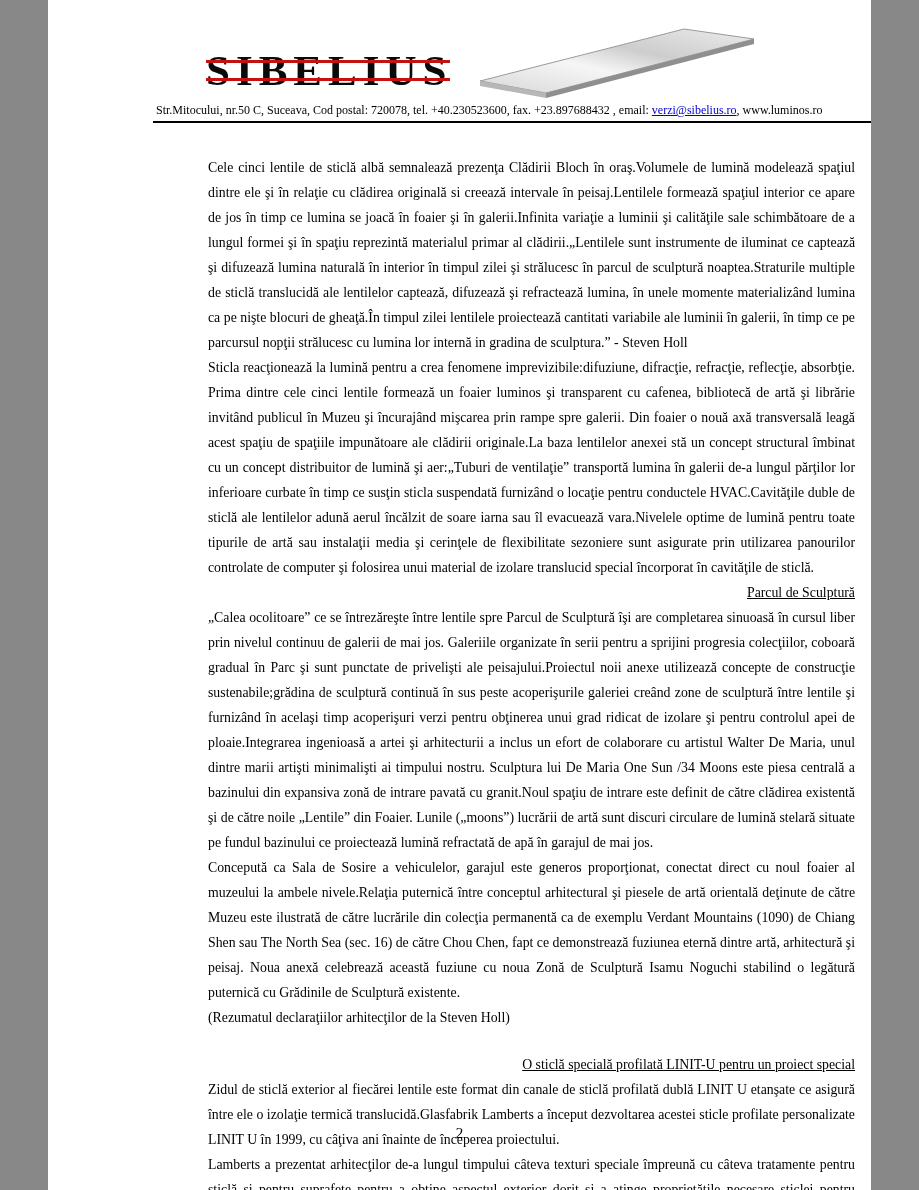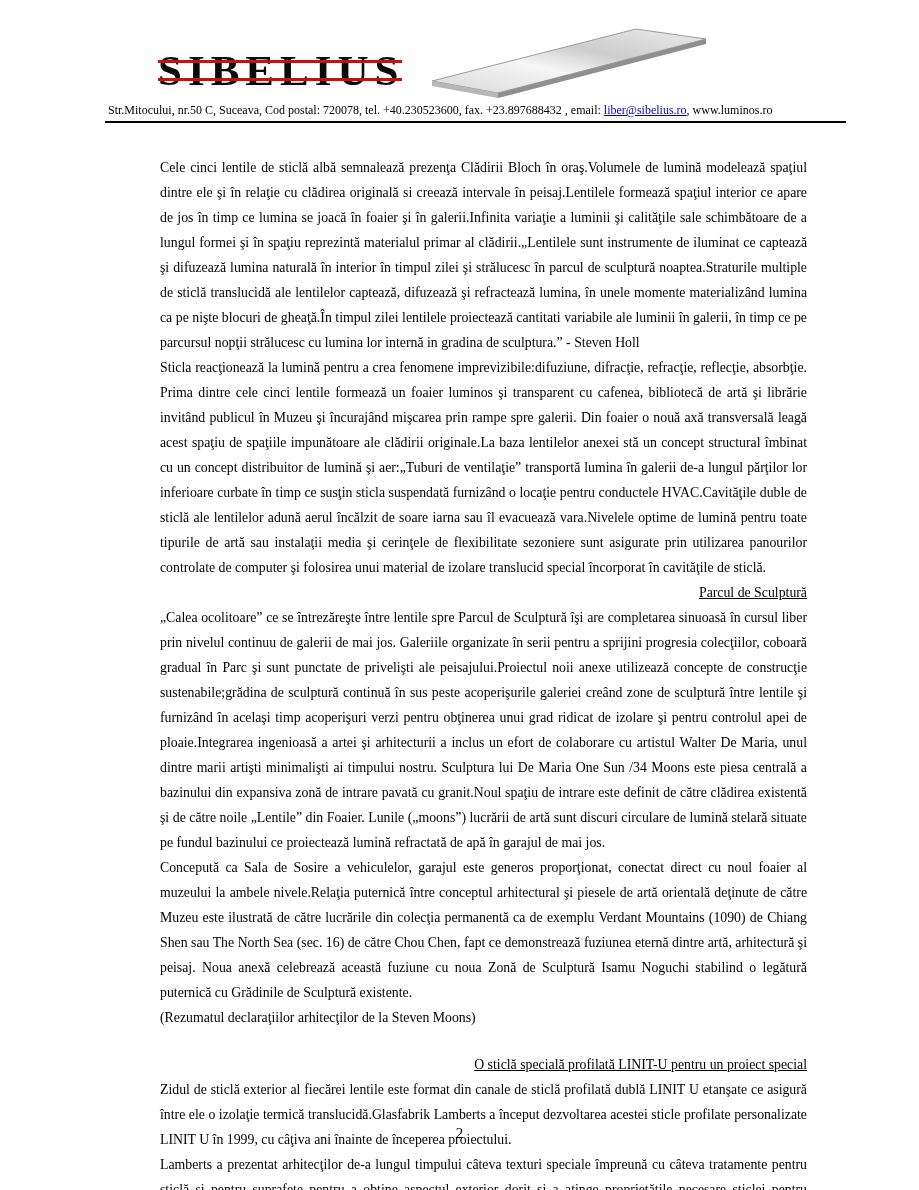--- a/index.html
+++ b/index.html
@@ -1,18 +1,18 @@
 <!DOCTYPE html>
 <html><head>
 <meta charset="utf-8">
 <style>
   html,body { margin:0; padding:0; background:#888; }
   .page {
     position: relative;
-    width: 919px;
+    width: 823px;
     height: 1190px;
     margin: 0 auto;
     background: #ffffff;
     font-family: "Liberation Serif", serif;
     color: #000;
     overflow: hidden;
   }
 
   
   .logo {
@@ -121,32 +121,32 @@
         <stop offset="0.62" stop-color="#cdcdcd"></stop>
         <stop offset="1" stop-color="#ececec"></stop>
       </linearGradient>
     </defs>
     <polygon points="2,56 206,4 276,14 68,68" fill="url(#pg)" stroke="#9a9a9a" stroke-width="1"></polygon>
     <polygon points="68,68 276,14 276,19 68,73" fill="#8f8f8f"></polygon>
     <polygon points="2,56 68,68 68,73 2,61" fill="#b7b7b7"></polygon>
   </svg>
 
   <div class="address-line">
-    <span>Str.Mitocului, nr.50 C, Suceava, Cod postal: 720078, tel. +40.230523600, fax. +23.897688432 , email: </span><a class="email-link">liber@sibelius.ro</a><span>, </span><span>www.luminos.ro</span>
+    <span>Str.Mitocului, nr.50 C, Suceava, Cod postal: 720078, tel. +40.230523600, fax. +23.897688432 , email: </span><a class="email-link">verzi@sibelius.ro</a><span>, </span><span>www.luminos.ro</span>
   </div>
 
   <div class="header-divider"></div>
 
   <div class="body-text">
     <p>Cele cinci lentile de sticlă albă semnalează prezenţa Clădirii Bloch în oraş.Volumele de lumină modelează spaţiul dintre ele şi în relaţie cu clădirea originală si creează intervale în peisaj.Lentilele formează spaţiul interior ce apare de jos în timp ce lumina se joacă în foaier şi în galerii.Infinita variaţie a luminii şi calităţile sale schimbătoare de a lungul formei şi în spaţiu reprezintă materialul primar al clădirii.„Lentilele sunt instrumente de iluminat ce captează şi difuzează lumina naturală în interior în timpul zilei şi strălucesc în parcul de sculptură noaptea.Straturile multiple de sticlă translucidă ale lentilelor captează, difuzează şi refractează  lumina, în unele momente materializând lumina ca pe nişte blocuri de gheaţă.În timpul zilei lentilele proiectează cantitati variabile ale luminii în galerii, în timp ce pe parcursul nopţii strălucesc cu lumina lor internă in gradina de sculptura.” - Steven Holl</p>
     <p>Sticla reacţionează la lumină pentru a crea fenomene imprevizibile:difuziune, difracţie, refracţie, reflecţie, absorbţie. Prima dintre cele cinci lentile formează un foaier luminos şi transparent cu cafenea, bibliotecă de artă şi librărie invitând publicul în Muzeu şi încurajând mişcarea prin rampe spre galerii. Din foaier o nouă axă transversală leagă acest spaţiu de spaţiile impunătoare ale clădirii originale.La baza lentilelor anexei stă un concept structural îmbinat cu un concept distribuitor de lumină şi aer:„Tuburi de ventilaţie” transportă lumina în galerii de-a lungul părţilor lor inferioare curbate în timp ce susţin sticla suspendată furnizând o locaţie pentru conductele HVAC.Cavităţile duble de sticlă ale lentilelor adună aerul încălzit de soare iarna sau îl evacuează vara.Nivelele optime de lumină pentru toate tipurile de artă sau instalaţii media şi cerinţele de flexibilitate sezoniere sunt asigurate prin utilizarea panourilor controlate de computer şi folosirea unui material de izolare translucid special încorporat în cavităţile de sticlă.</p>
     <p class="section-heading">Parcul de Sculptură</p>
     <p>„Calea ocolitoare” ce se întrezăreşte între lentile spre Parcul de Sculptură  îşi are completarea sinuoasă în cursul liber prin nivelul continuu de galerii de mai jos. Galeriile organizate în serii pentru a sprijini progresia colecţiilor, coboară gradual în Parc şi sunt punctate de privelişti ale peisajului.Proiectul noii anexe utilizează concepte de construcţie sustenabile;grădina de sculptură continuă în sus peste acoperişurile galeriei creând zone de sculptură între lentile şi furnizând în acelaşi timp acoperişuri verzi  pentru obţinerea unui grad ridicat de izolare şi pentru controlul apei de ploaie.Integrarea ingenioasă a artei şi arhitecturii a inclus un efort de colaborare cu artistul Walter De Maria, unul dintre marii artişti minimalişti ai timpului nostru. Sculptura lui De Maria One Sun /34 Moons este piesa centrală a bazinului din expansiva zonă de intrare pavată cu granit.Noul spaţiu de intrare este definit de către clădirea existentă şi de către noile „Lentile” din Foaier. Lunile („moons”) lucrării de artă sunt discuri circulare de lumină stelară situate pe fundul bazinului ce proiectează lumină refractată de apă în garajul de mai jos.</p>
     <p>Concepută ca Sala de Sosire a vehiculelor, garajul este generos proporţionat, conectat direct cu noul foaier al muzeului la ambele nivele.Relaţia puternică între conceptul arhitectural şi piesele de artă orientală deţinute de către Muzeu   este ilustrată de către lucrările din colecţia permanentă ca de exemplu Verdant Mountains (1090) de Chiang  Shen sau The North Sea (sec. 16) de către Chou Chen, fapt ce demonstrează fuziunea eternă dintre artă, arhitectură şi peisaj. Noua anexă celebrează această fuziune cu noua Zonă de Sculptură Isamu Noguchi stabilind o legătură puternică cu Grădinile de Sculptură  existente.</p>
-    <p>(Rezumatul declaraţiilor  arhitecţilor de la Steven Moons)</p>
+    <p>(Rezumatul declaraţiilor  arhitecţilor de la Steven Holl)</p>
     <p class="section-heading heading-gap">O sticlă  specială profilată LINIT-U pentru un proiect special</p>
     <p>Zidul de sticlă exterior al fiecărei lentile este format din canale de sticlă profilată dublă LINIT U etanşate ce asigură între ele o izolaţie termică translucidă.Glasfabrik Lamberts a început dezvoltarea acestei sticle profilate personalizate LINIT U în 1999, cu câţiva ani înainte de începerea proiectului.</p>
     <p>Lamberts a prezentat arhitecţilor de-a lungul timpului câteva texturi speciale  împreună cu câteva tratamente pentru sticlă şi pentru suprafeţe pentru a obţine aspectul exterior dorit şi a atinge proprietăţile necesare sticlei pentru iluminatul din timpul zilei în   spaţiile interioare.După experimentare, designerii au ales o combinaţie a texturii speciale „solar” Lamberts LINIT, o textură prismatică pe suprafaţa exterioară a sticlei şi o suprafaţă sablată pe faţa interioară a „U”-ului.Această sticlă produce o strălucire mătăsoasă în exterior, care refractează subtil razele solare directe spre</p>
   </div>
 
   <div class="page-number">2</div>
 
 </div>
 
 </body></html>

